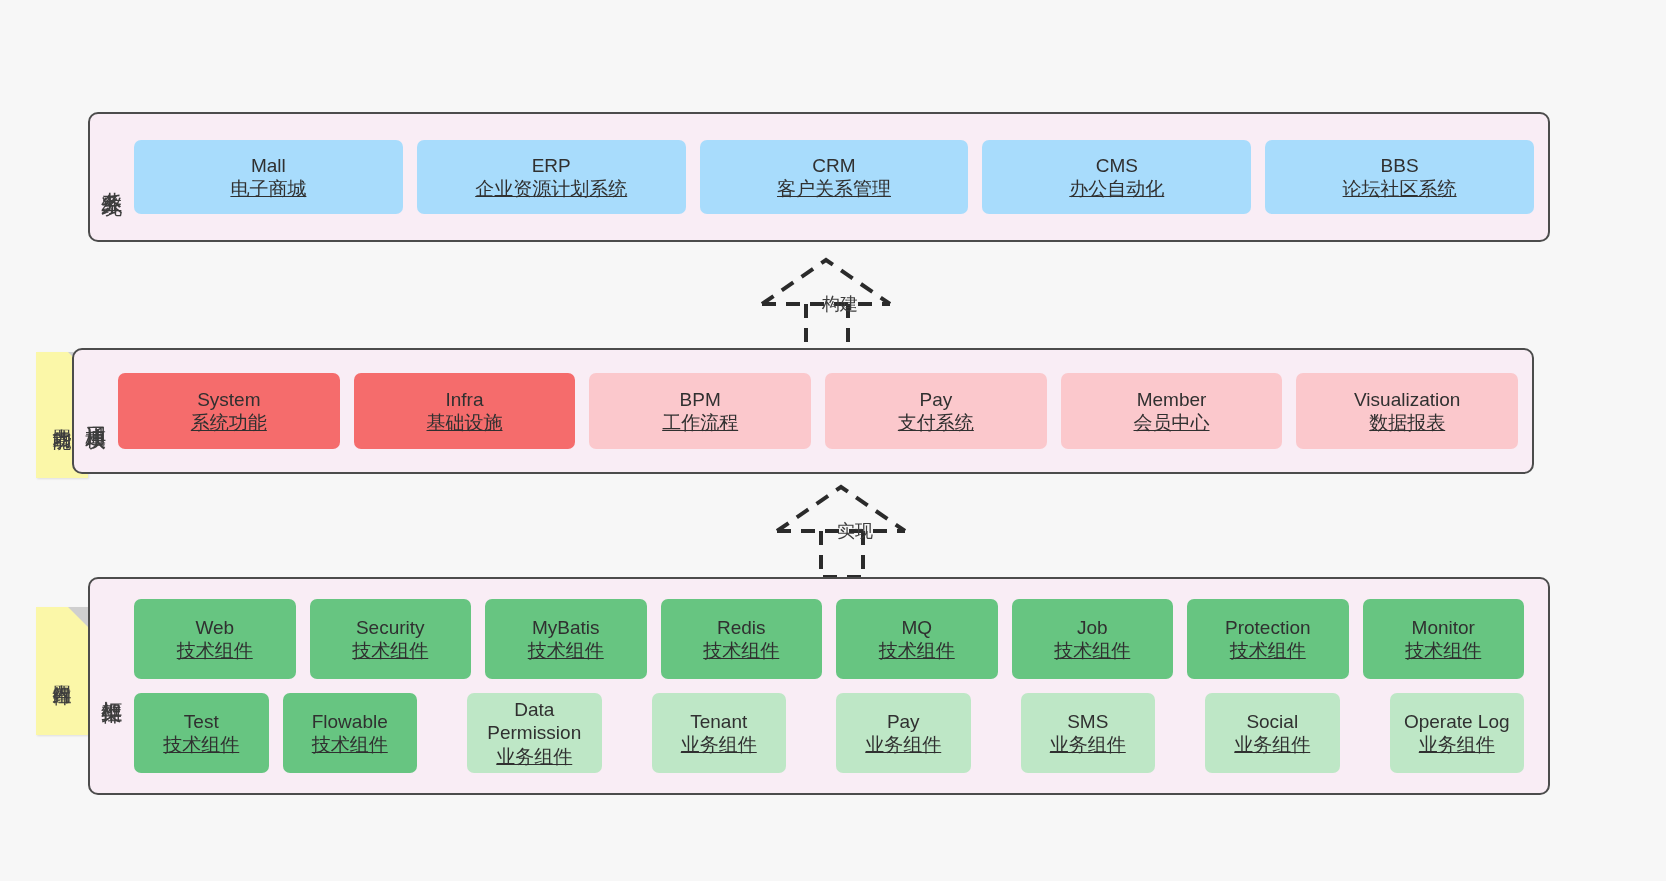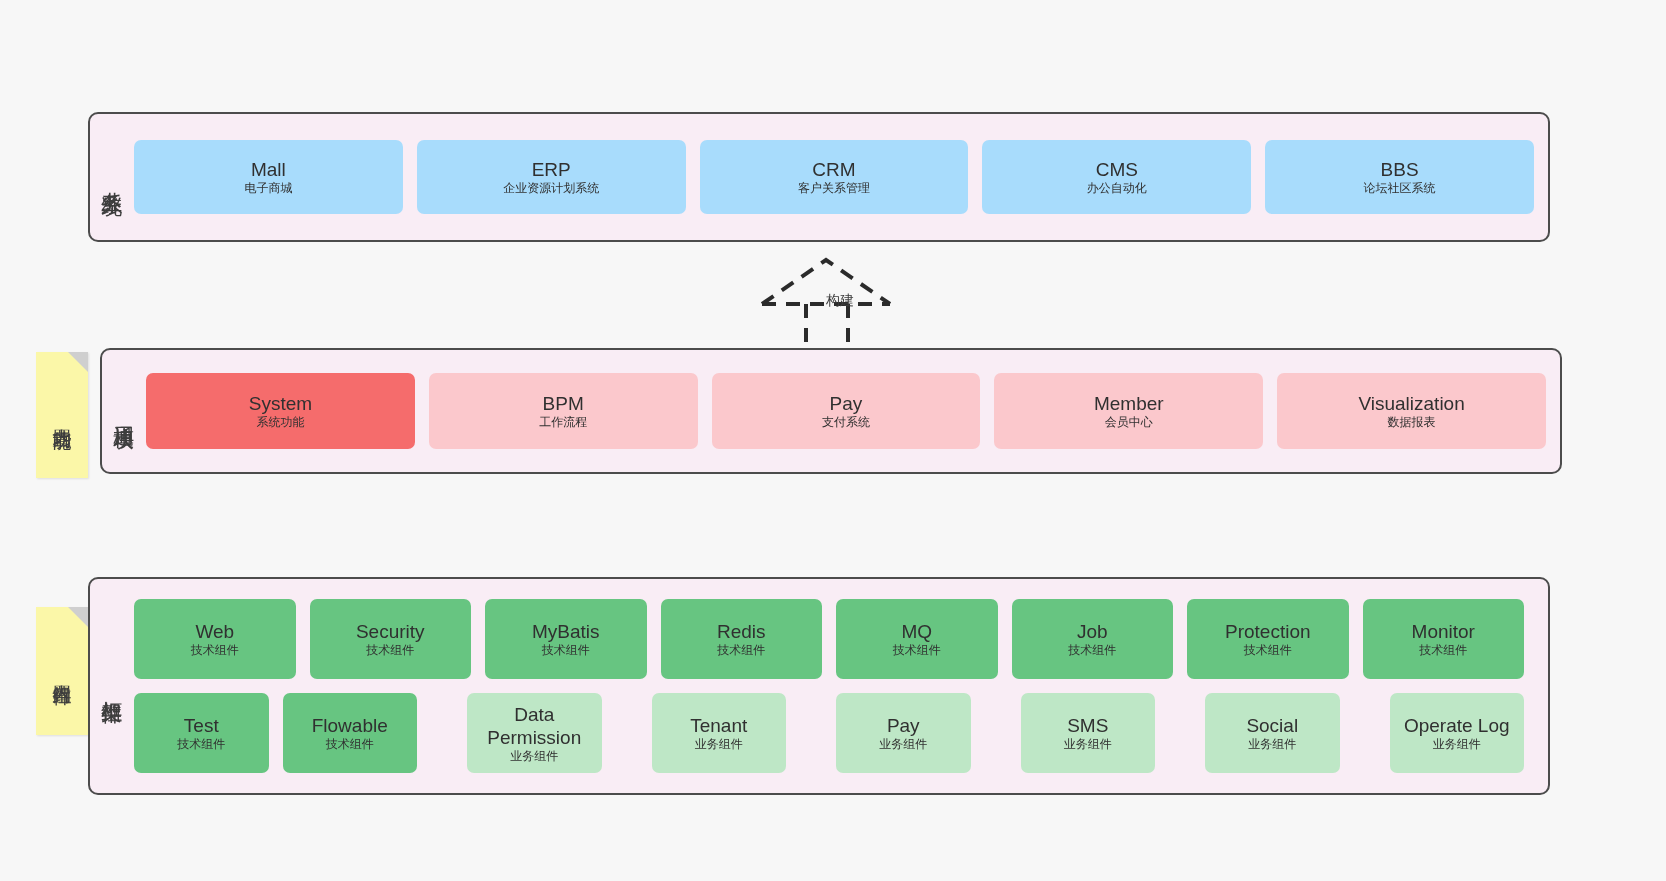--- a/index.html
+++ b/index.html
@@ -67,30 +67,30 @@
     flex-direction: column;
     align-items: center;
     justify-content: center;
     text-align: center;
     line-height: 1.22;
     box-sizing: border-box;
     padding: 4px 6px;
     color: #303030;
   }
   .card .t1 { font-size: 19px; }
-  .card .t2 { font-size: 12px; }
+  .card .t2 { font-size: 19px; text-decoration: underline; }
   .card.blue   { background: #A8DCFC; }
   .card.redd   { background: #F56C6C; }
   .card.pink   { background: #FBC8CC; }
   .card.green  { background: #67C581; }
   .card.lgreen { background: #BEE7C6; margin-left: 36px; }
 
   #layer-business { left: 88px; top: 112px; width: 1462px; height: 130px; }
   #layer-business .card { height: 74px; }
-  #layer-common   { left: 100px; top: 348px; width: 1462px; height: 126px; }
+  #layer-common   { left: 72px; top: 348px; width: 1462px; height: 126px; }
   #layer-common .card { height: 76px; }
   #layer-framework{ left: 88px; top: 577px; width: 1462px; height: 218px; }
   #layer-framework .card { height: 80px; }
   #layer-framework .layer-body { padding: 12px 24px 12px 0; border-radius: 25px; }
 
   
   .note {
     position: absolute;
     background: #FBF7A8;
     width: 52px;
@@ -121,21 +121,21 @@
     position: absolute;
     width: 200px;
     height: 110px;
   }
   .connector svg { display: block; overflow: visible; }
   .connector .clabel {
     position: absolute;
     left: 0; right: 0;
     top: 42px;
     text-align: center;
-    font-size: 14px;
+    font-size: 18px;
     color: #3D3D3D;
     background: transparent;
   }
   #connector-build  { left: 740px; top: 250px; }
   #connector-impl   { left: 755px; top: 477px; }
 </style>
 </head>
 <body>
 
 <div class="canvas">
@@ -183,40 +183,52 @@
   </div>
 
   <div class="layer" id="layer-common">
     <div class="layer-label">通用模块</div>
     <div class="layer-body">
       <div class="row">
         <div class="card redd">
           <span class="t1">System</span>
           <span class="t2">系统功能</span>
         </div>
+        <div class="card redd">
+          <span class="t1">Infra</span>
+          <span class="t2">基础设施</span>
+        </div>
         <div class="card pink">
           <span class="t1">BPM</span>
           <span class="t2">工作流程</span>
         </div>
         <div class="card pink">
           <span class="t1">Pay</span>
           <span class="t2">支付系统</span>
         </div>
         <div class="card pink">
           <span class="t1">Member</span>
           <span class="t2">会员中心</span>
         </div>
         <div class="card pink">
           <span class="t1">Visualization</span>
           <span class="t2">数据报表</span>
         </div>
       </div>
     </div>
   </div>
 
+  <div class="connector" id="connector-impl">
+    <svg width="200" height="110" viewBox="0 0 200 110">
+      <path d="M 22 54 L 86 10 L 150 54" fill="none" stroke="#2B2B2B" stroke-width="4" stroke-dasharray="14 10" stroke-linecap="butt"></path>
+      <path d="M 22 54 L 150 54" fill="none" stroke="#2B2B2B" stroke-width="4" stroke-dasharray="14 10"></path>
+      <path d="M 66 54 L 66 100 L 108 100 L 108 54" fill="none" stroke="#2B2B2B" stroke-width="4" stroke-dasharray="14 10"></path>
+    </svg>
+    <div class="clabel">实现</div>
+  </div>
 
   <div class="note" id="note-builtin-comp">
     <span class="fold"></span>
     <span>内置组件</span>
   </div>
 
   <div class="layer" id="layer-framework">
     <div class="layer-label">框架组件</div>
     <div class="layer-body">
 

